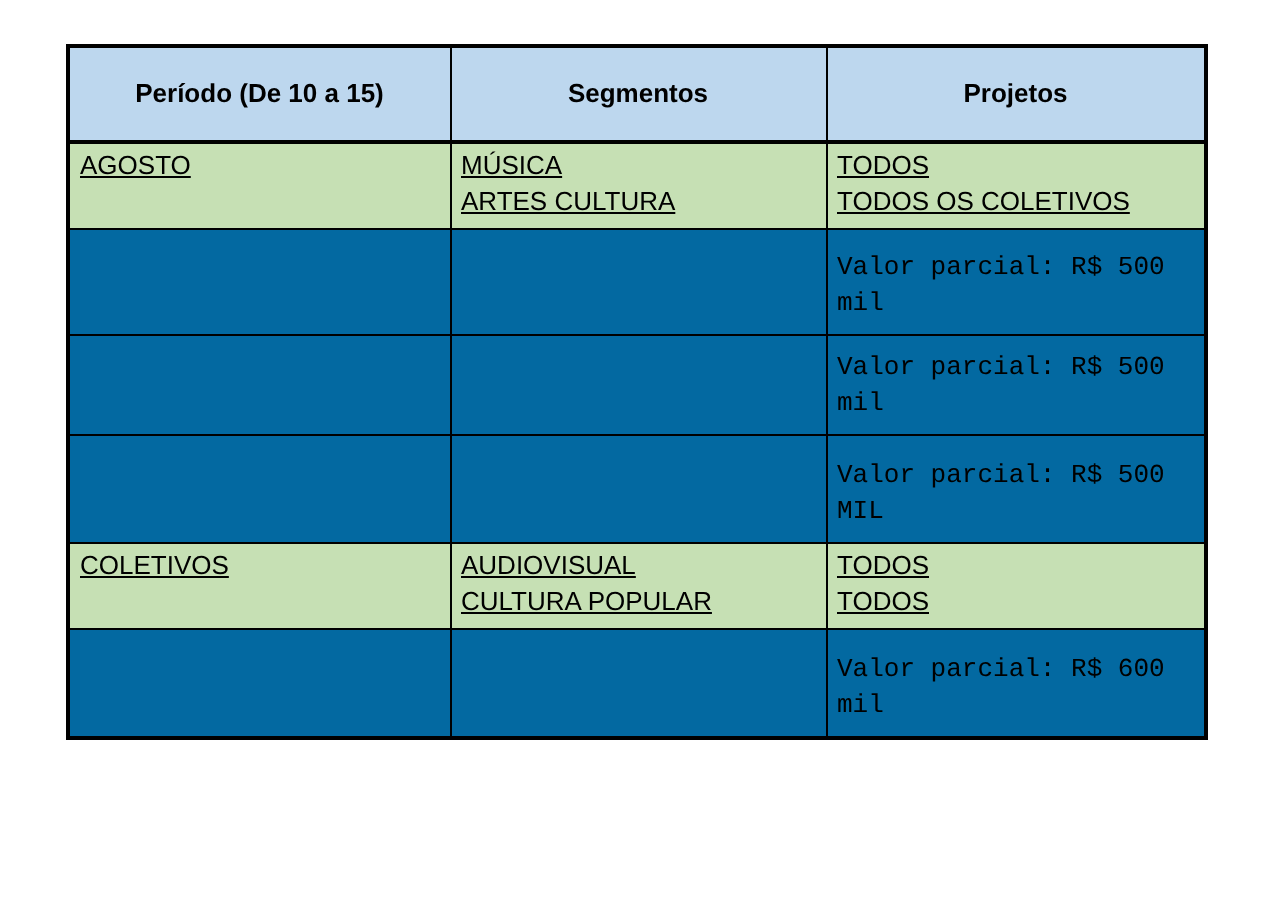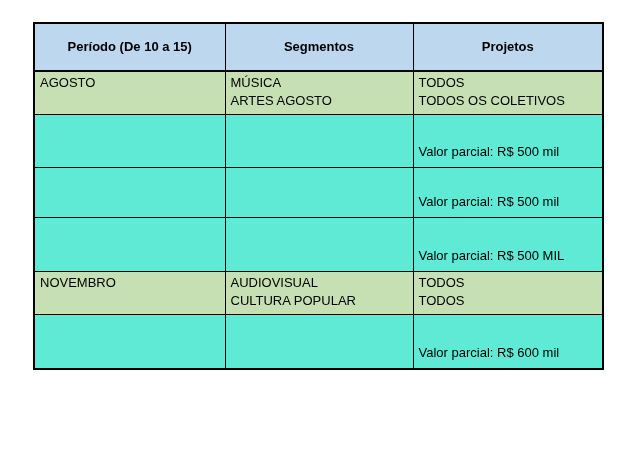--- a/index.html
+++ b/index.html
@@ -45,25 +45,26 @@
   table.schedule { border: 2px solid #000000; }
   table.schedule tr.header-row th { border-bottom: 2px solid #000000; }
 
   tr.header-row th {
     background: #BDD7EE;
     font-weight: bold;
     text-align: center;
     vertical-align: middle;
     height: 42px;
   }
-  tr.green-row td { background: #C6E0B4; }
+  tr.green-row td { background: #C6E0B4; text-decoration: underline; }
   tr.white-row td {
-    background: #5eead4;
+    background: #0369a1;
     vertical-align: bottom;
     padding-bottom: 6px;
+    font-family: Liberation Mono, monospace;
   }
   tr.r-h38 td { height: 38px; }
   tr.r-h44 td { height: 44px; }
   tr.r-h55 td { height: 55px; }
   tr.r-h41 td { height: 41px; }
   tr.r-h37 td { height: 37px; }
   tr.r-h45 td { height: 45px; }
 </style>
 </head>
 <body>
@@ -79,41 +80,41 @@
       <tr class="header-row">
         <th>Período (De 10 a 15)</th>
         <th>Segmentos</th>
         <th>Projetos</th>
       </tr>
     </thead>
     <tbody>
       <tr class="green-row r-h38">
         <td>AGOSTO</td>
         <td>MÚSICA
-ARTES AGOSTO</td>
+ARTES CULTURA</td>
         <td>TODOS
 TODOS OS COLETIVOS</td>
       </tr>
       <tr class="white-row r-h44">
         <td></td>
         <td></td>
         <td>Valor parcial: R$ 500 mil</td>
       </tr>
       <tr class="white-row r-h41">
         <td></td>
         <td></td>
         <td>Valor parcial: R$ 500 mil</td>
       </tr>
       <tr class="white-row r-h45">
         <td></td>
         <td></td>
         <td>Valor parcial: R$ 500 MIL</td>
       </tr>
       <tr class="green-row r-h38">
-        <td>NOVEMBRO</td>
+        <td>COLETIVOS</td>
         <td>AUDIOVISUAL
 CULTURA POPULAR</td>
         <td>TODOS
 TODOS</td>
       </tr>
       <tr class="white-row r-h45">
         <td></td>
         <td></td>
         <td>Valor parcial: R$ 600 mil</td>
       </tr>

